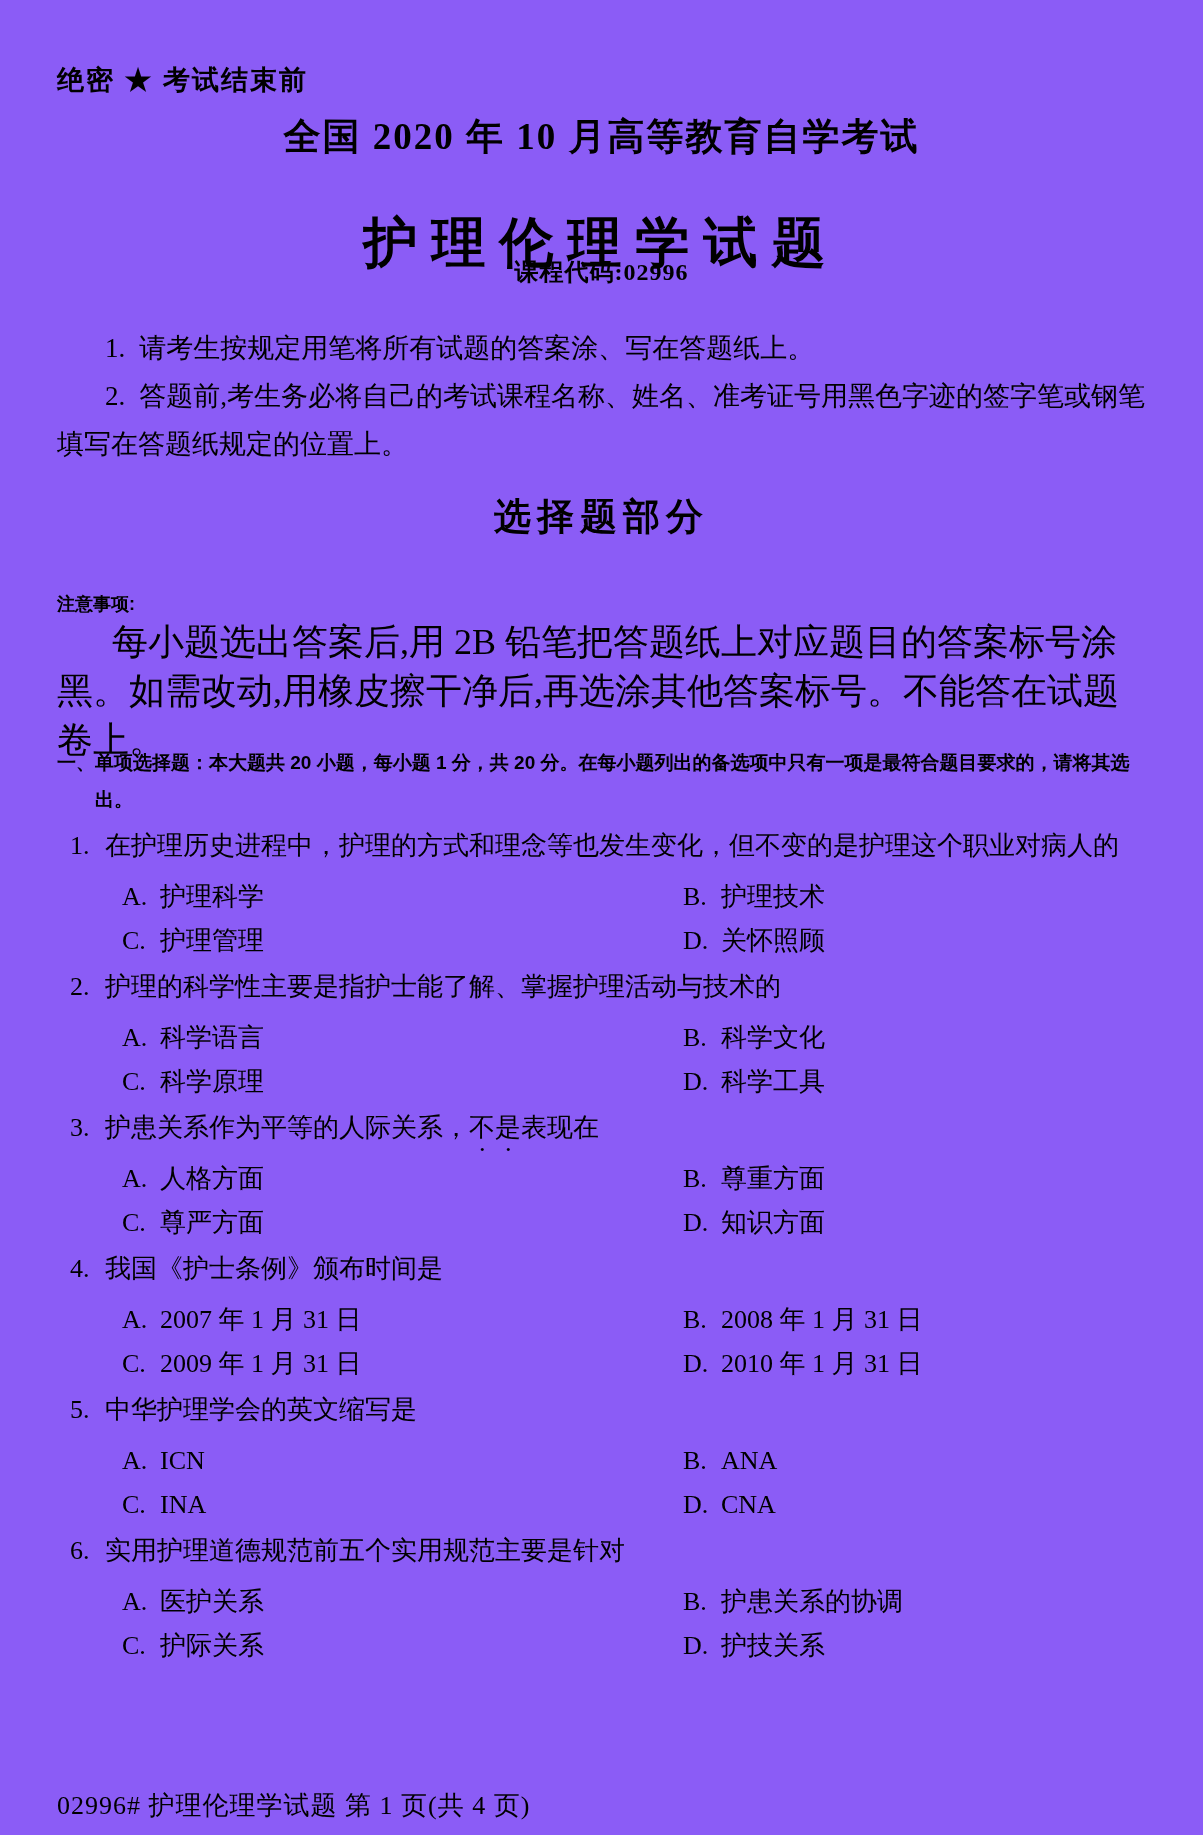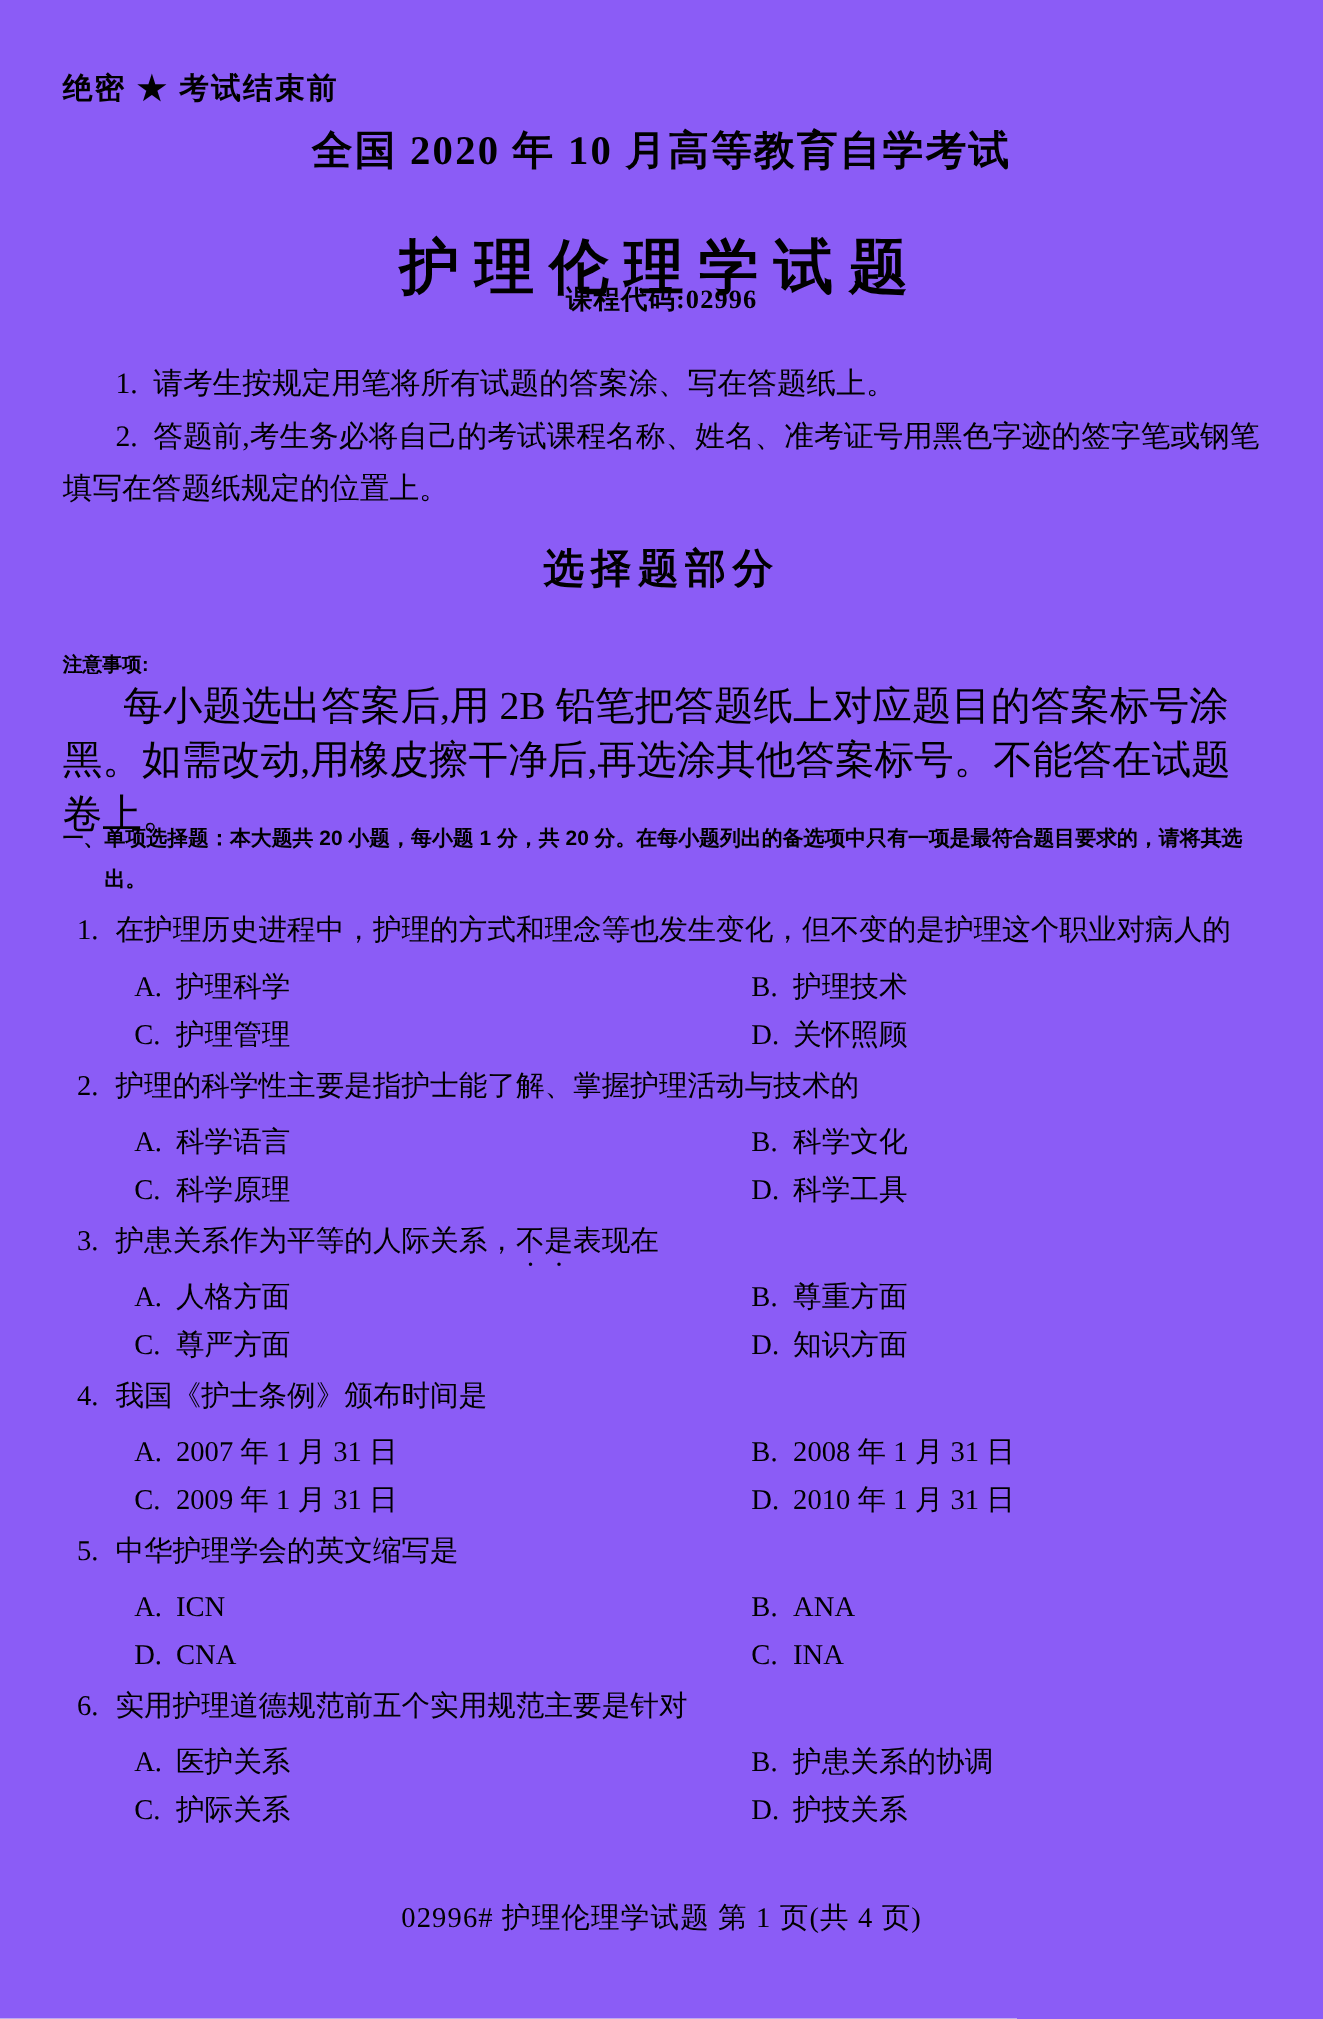--- a/index.html
+++ b/index.html
@@ -96,22 +96,22 @@
   .opt-grid {
     display: grid;
     grid-template-columns: 561px 1fr;
     margin-left: 65px;
   }
   .opt { line-height: 44px; white-space: nowrap; }
   .opt-label { display: inline-block; min-width: 38px; }
 
   
   .footer {
-    top: 1726px;
-    text-align: center;
+    top: 1788px;
+    text-align: left;
     font-size: 26px;
     letter-spacing: 1px;
   }
 </style>
 </head>
 <body>
 
 <div class="page">
 
   <div class="abs security">绝密 ★ 考试结束前</div>
@@ -185,22 +185,22 @@
       </div>
     </div>
 
     <div class="question">
       <div class="q-line">
         <span class="q-num">5.</span><span>中华护理学会的英文缩写是</span><span class="q-em"></span><span></span>
       </div>
       <div class="opt-grid">
         <div class="opt"><span class="opt-label">A.</span><span>ICN</span></div>
         <div class="opt"><span class="opt-label">B.</span><span>ANA</span></div>
+        <div class="opt"><span class="opt-label">C.</span><span>INA</span></div>
         <div class="opt"><span class="opt-label">D.</span><span>CNA</span></div>
-        <div class="opt"><span class="opt-label">C.</span><span>INA</span></div>
       </div>
     </div>
 
     <div class="question">
       <div class="q-line">
         <span class="q-num">6.</span><span>实用护理道德规范前五个实用规范主要是针对</span><span class="q-em"></span><span></span>
       </div>
       <div class="opt-grid">
         <div class="opt"><span class="opt-label">A.</span><span>医护关系</span></div>
         <div class="opt"><span class="opt-label">B.</span><span>护患关系的协调</span></div>

